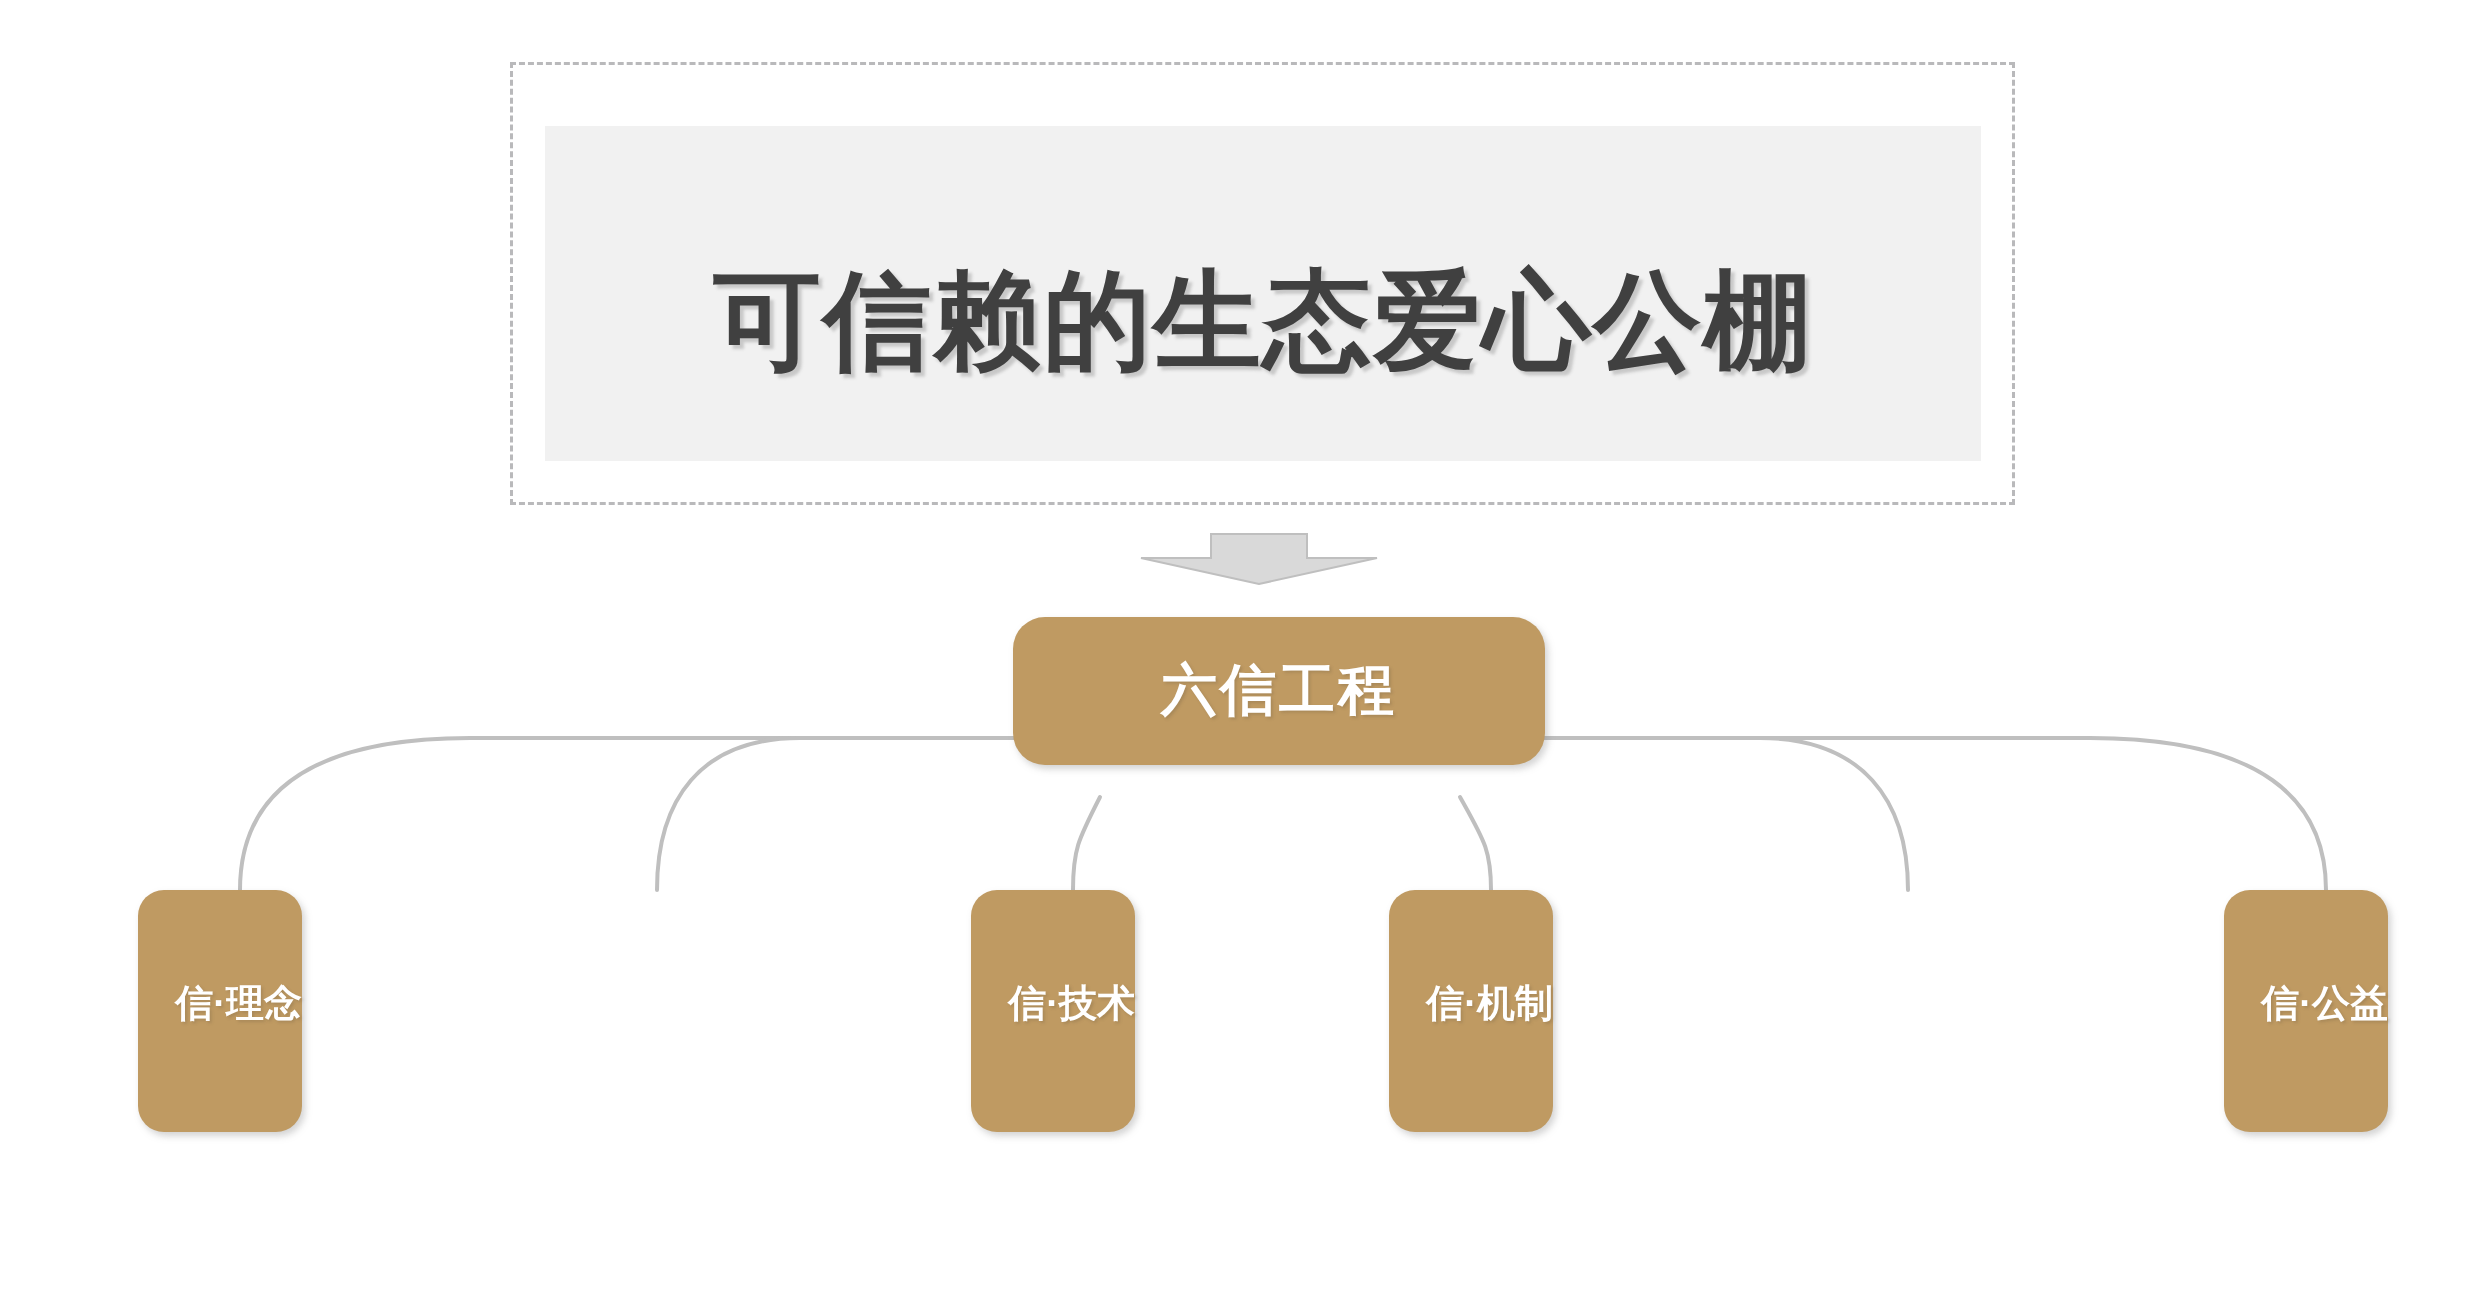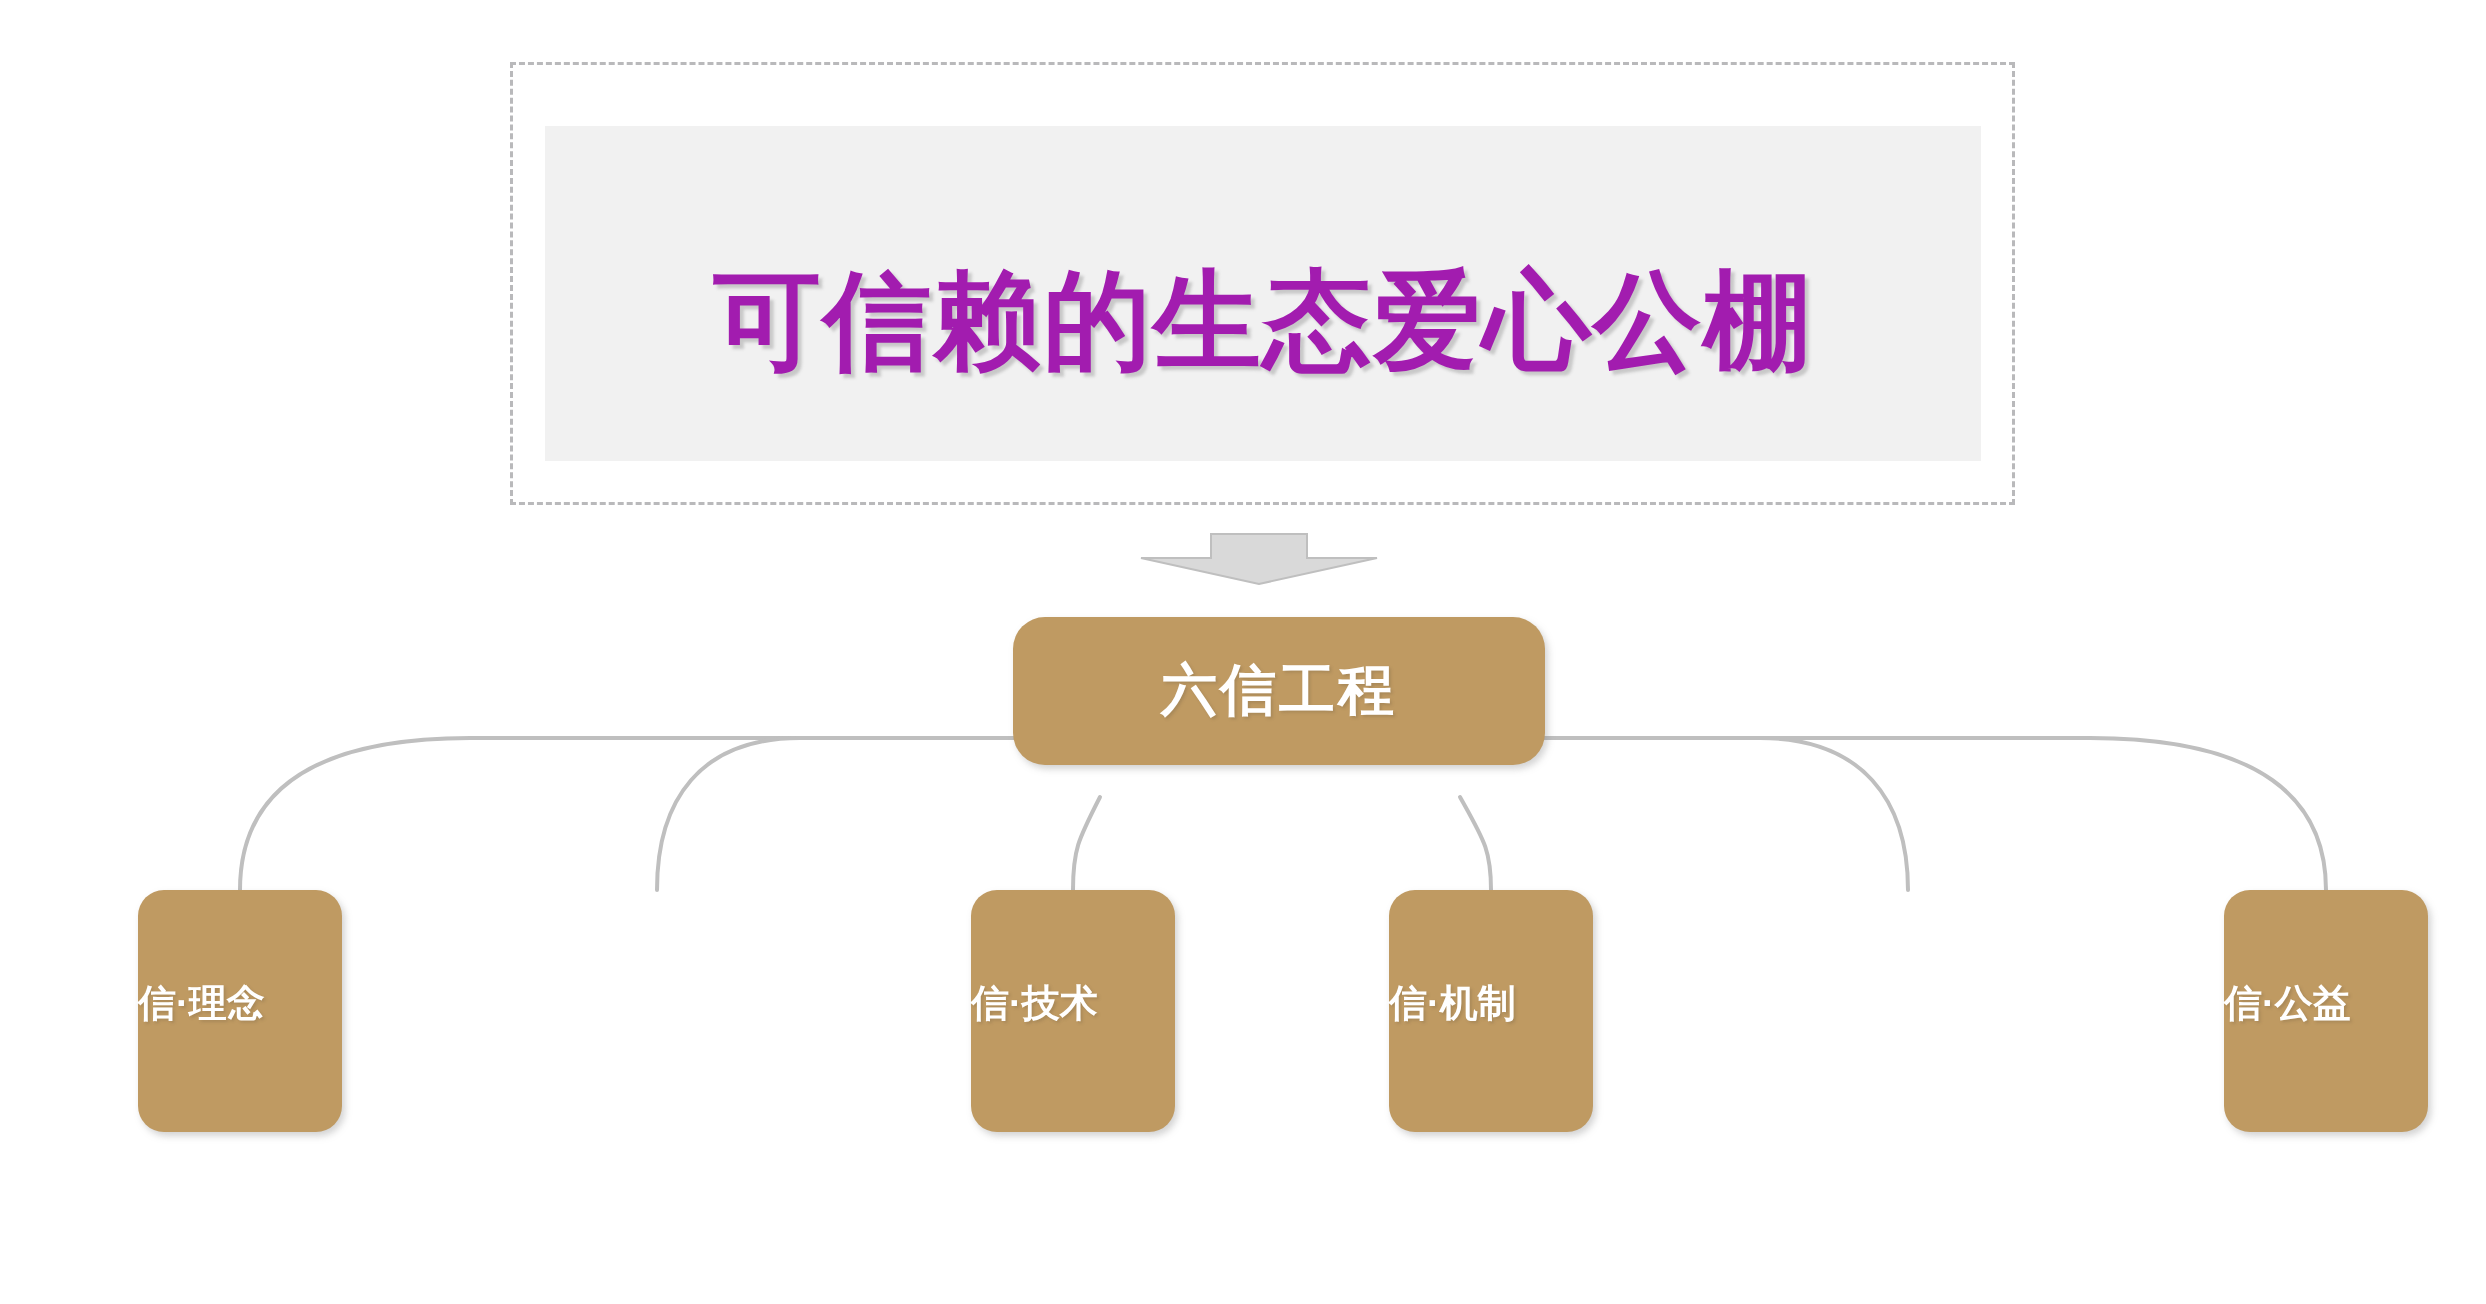--- a/index.html
+++ b/index.html
@@ -37,21 +37,21 @@
     height: 335px;
     background: #f1f1f1;
     display: flex;
     align-items: center;
     justify-content: center;
     box-sizing: border-box;
   }
   .title-text {
     font-size: 108px;
     font-weight: bold;
-    color: #a21caf;
+    color: #404040;
     letter-spacing: 2px;
     line-height: 1.1;
     white-space: nowrap;
     text-shadow: 4px 4px 3px rgba(150,150,150,0.45);
     transform: translateY(28px);
   }
 
   
   .arrow-wrap {
     position: absolute;
@@ -99,27 +99,27 @@
   .leaf-row {
     position: absolute;
     left: 0;
     top: 890px;
     width: 2486px;
     height: 242px;
   }
   .node-leaf {
     position: absolute;
     top: 0;
-    width: 204px;
+    width: 164px;
     height: 242px;
     background: #bf9a62;
     border-radius: 26px;
     display: flex;
     align-items: center;
-    justify-content: flex-start;
+    justify-content: flex-end;
     box-shadow: 3px 4px 7px rgba(130,130,130,0.35);
     box-sizing: border-box;
   }
   .node-leaf-label {
     font-size: 38px;
     font-weight: bold;
     color: #ffffff;
     letter-spacing: 0px;
     white-space: nowrap;
     text-shadow: 2px 2px 3px rgba(120,100,70,0.30);

